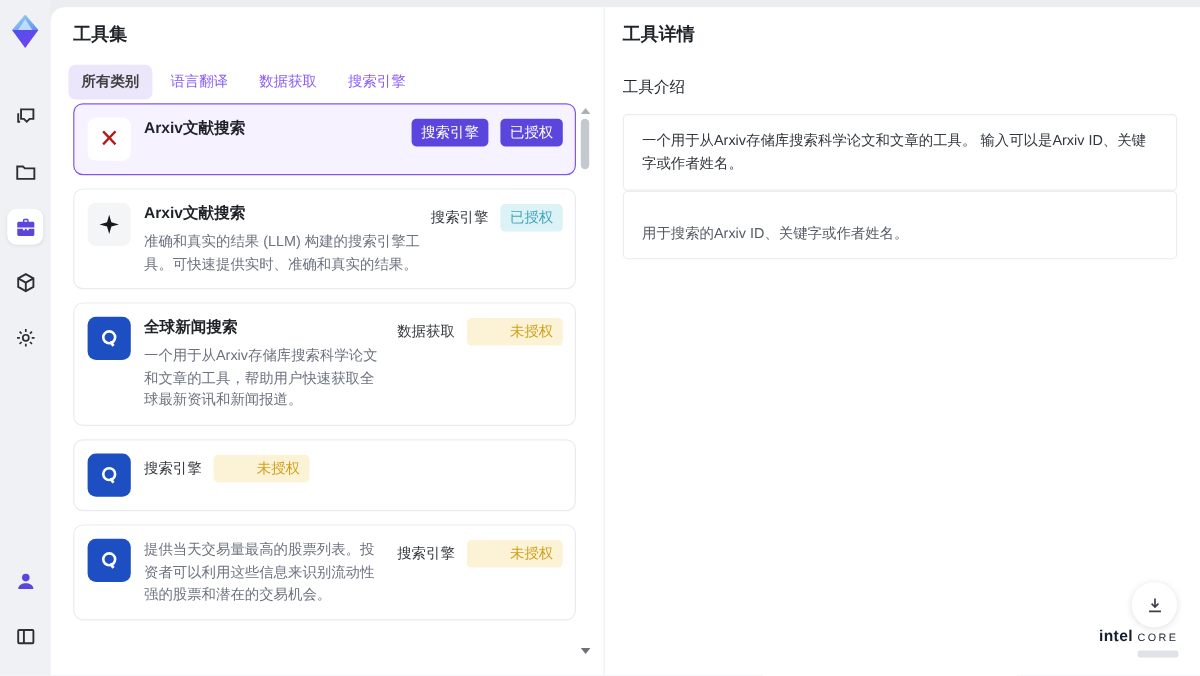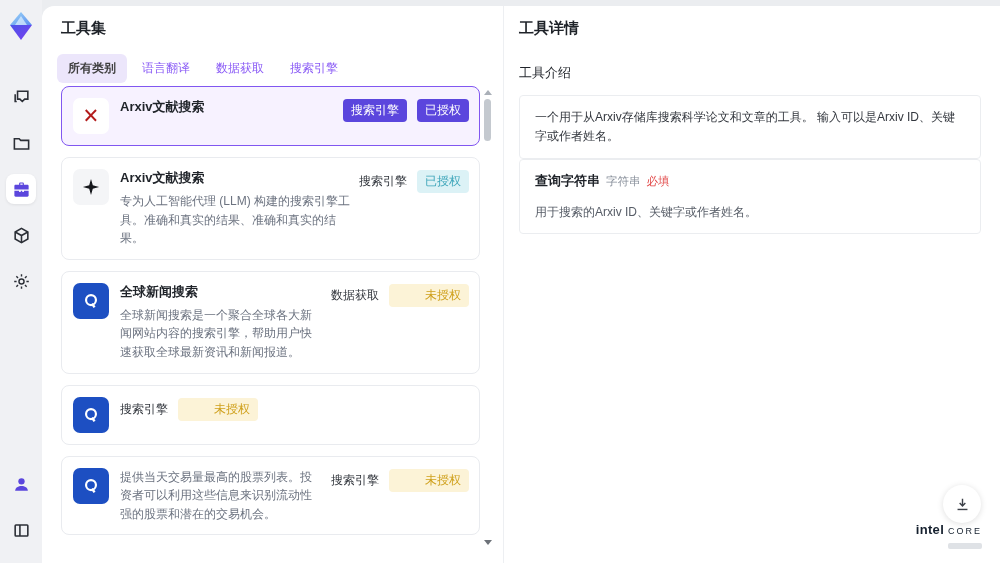--- a/index.html
+++ b/index.html
@@ -188,38 +188,38 @@
     </div>
 
     <div class="card">
       <div class="tool-ico">
         <svg width="18" height="18" viewBox="0 0 20 20">
             <path d="M10 1 L12 8 L19 10 L12 12 L10 19 L8 12 L1 10 L8 8 Z" fill="#16181c"></path>
           </svg>
       </div>
       <div class="card-body">
         <div class="card-name">Arxiv文献搜索</div>
-        <div class="card-desc">专为人工智能代理 (LLM) 构建的搜索引擎工具。准确和真实的结果、准确和真实的结果。</div>
+        <div class="card-desc">准确和真实的结果 (LLM) 构建的搜索引擎工具。可快速提供实时、准确和真实的结果。</div>
       </div>
       <div class="card-tags">
         <span class="cat-text">搜索引擎</span>
         <span class="badge cyan">已授权</span>
       </div>
     </div>
 
     <div class="card">
       <div class="tool-ico blue">
         <svg width="18" height="18" viewBox="0 0 20 20">
             <circle cx="10" cy="9" r="5.5" fill="none" stroke="#fff" stroke-width="2.4"></circle>
             <path d="M11 13 L14 17" stroke="#fff" stroke-width="2.6"></path>
           </svg>
       </div>
       <div class="card-body">
         <div class="card-name">全球新闻搜索</div>
-        <div class="card-desc">全球新闻搜索是一个聚合全球各大新闻网站内容的搜索引擎，帮助用户快速获取全球最新资讯和新闻报道。</div>
+        <div class="card-desc">一个用于从Arxiv存储库搜索科学论文和文章的工具，帮助用户快速获取全球最新资讯和新闻报道。</div>
       </div>
       <div class="card-tags">
         <span class="cat-text">数据获取</span>
         <span class="badge yellow">未授权</span>
       </div>
     </div>
 
     <div class="card">
       <div class="tool-ico blue">
         <svg width="18" height="18" viewBox="0 0 20 20">
@@ -255,25 +255,20 @@
     <div class="sb-up"></div>
     <div class="sb-thumb"></div>
     <div class="sb-down"></div>
   </div>
 
   <div class="details">
     <div class="d-title">工具详情</div>
     <div class="d-sec">工具介绍</div>
     <div class="d-box intro">一个用于从Arxiv存储库搜索科学论文和文章的工具。 输入可以是Arxiv ID、关键字或作者姓名。</div>
     <div class="d-box">
-      <div class="param-line">
-        <span class="param-name">查询字符串</span>
-        <span class="param-type">字符串</span>
-        <span class="param-req">必填</span>
-      </div>
       <div class="param-desc">用于搜索的Arxiv ID、关键字或作者姓名。</div>
     </div>
   </div>
 
   <div class="dl-btn">
     <svg width="17" height="17" viewBox="0 0 24 24" fill="none" stroke="currentColor" stroke-width="2">
       <path d="M12 4v10M8 10l4 4 4-4"></path>
         <path d="M5 19h14"></path>
     </svg>
   </div>

